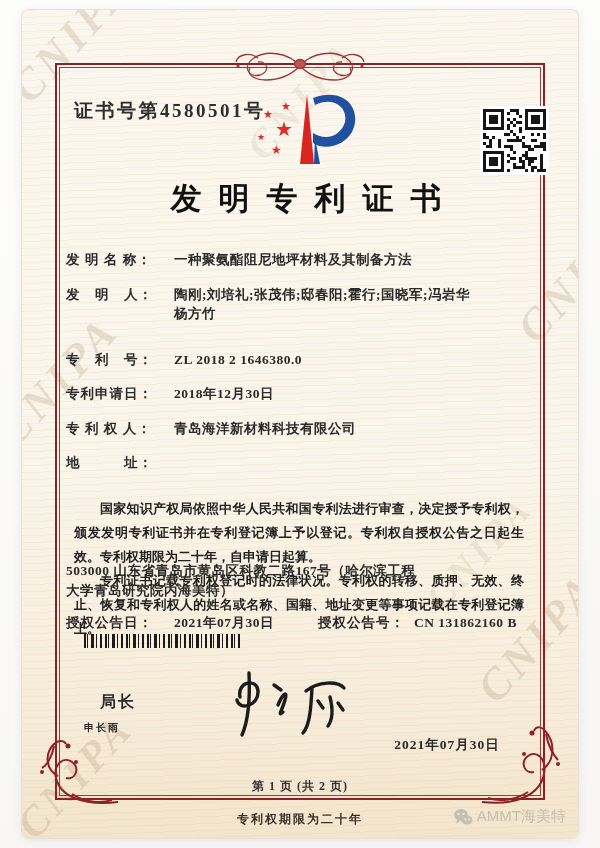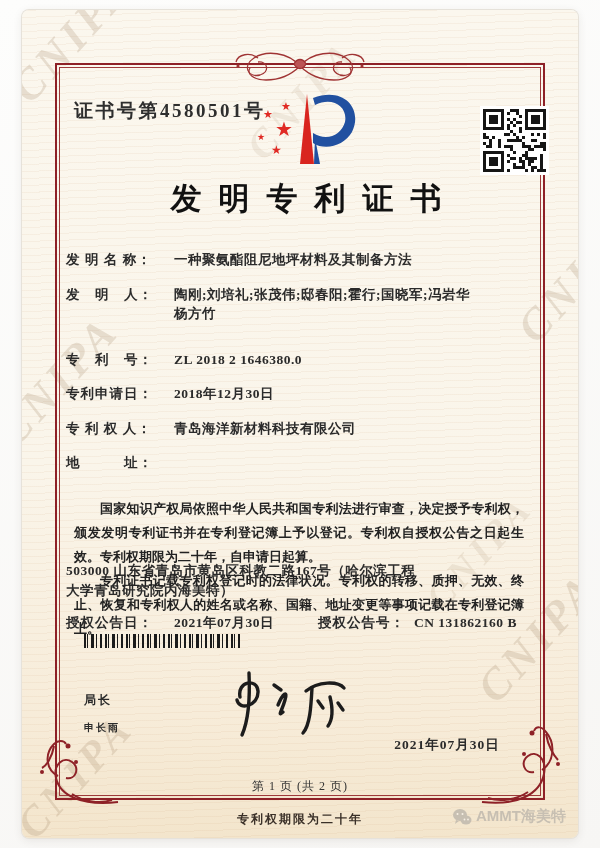--- a/index.html
+++ b/index.html
@@ -64,31 +64,31 @@
   .body-text p{margin:0;text-indent:2em;}
   .barcode{
     position:absolute;left:62px;top:624px;width:156px;height:14px;
     background:repeating-linear-gradient(90deg,
       #1b1b1b 0 2px,transparent 2px 3px,
       #1b1b1b 3px 4px,transparent 4px 7px,
       #1b1b1b 7px 10px,transparent 10px 12px,
       #1b1b1b 12px 13px,transparent 13px 16px,
       #1b1b1b 16px 18px,transparent 18px 21px);
   }
-  .director{position:absolute;left:62px;top:682px;font-size:12px;font-weight:bold;letter-spacing:2px;}
+  .director{position:absolute;left:78px;top:682px;font-size:16px;font-weight:bold;letter-spacing:2px;}
   .director-name{position:absolute;left:62px;top:711px;font-size:10px;font-weight:bold;letter-spacing:2px;}
   .signature{position:absolute;left:190px;top:655px;}
   .issue-date{position:absolute;left:340px;top:726px;width:170px;text-align:center;
     font-size:13.5px;font-weight:600;letter-spacing:1px;}
   .page-info{position:absolute;left:0;right:0;top:768px;text-align:center;
-    font-size:12px;font-weight:400;letter-spacing:1px;color:#333;}
+    font-size:12px;font-weight:700;letter-spacing:1px;color:#333;}
   .note{position:absolute;left:0;right:0;top:801px;text-align:center;
     font-size:12px;font-weight:bold;letter-spacing:2px;color:#3a3028;}
   .brand{position:absolute;right:12px;top:797px;display:flex;align-items:center;gap:4px;
-    color:#c7bfb2;font-size:15px;font-weight:bold;
+    color:#c7bfb2;font-size:15px;font-weight:normal;
     font-family:"Liberation Sans","DejaVu Sans",sans-serif;}
 </style>
 </head>
 <body>
 
 <div class="paper">
 
   <span class="wm" style="left:-28px;top:2px;font-size:44px;">CNIPA</span>
   <span class="wm" style="left:208px;top:66px;font-size:40px;opacity:0.6;">CNIPA</span>
   <span class="wm" style="left:-42px;top:345px;font-size:44px;">CNIPA</span>

